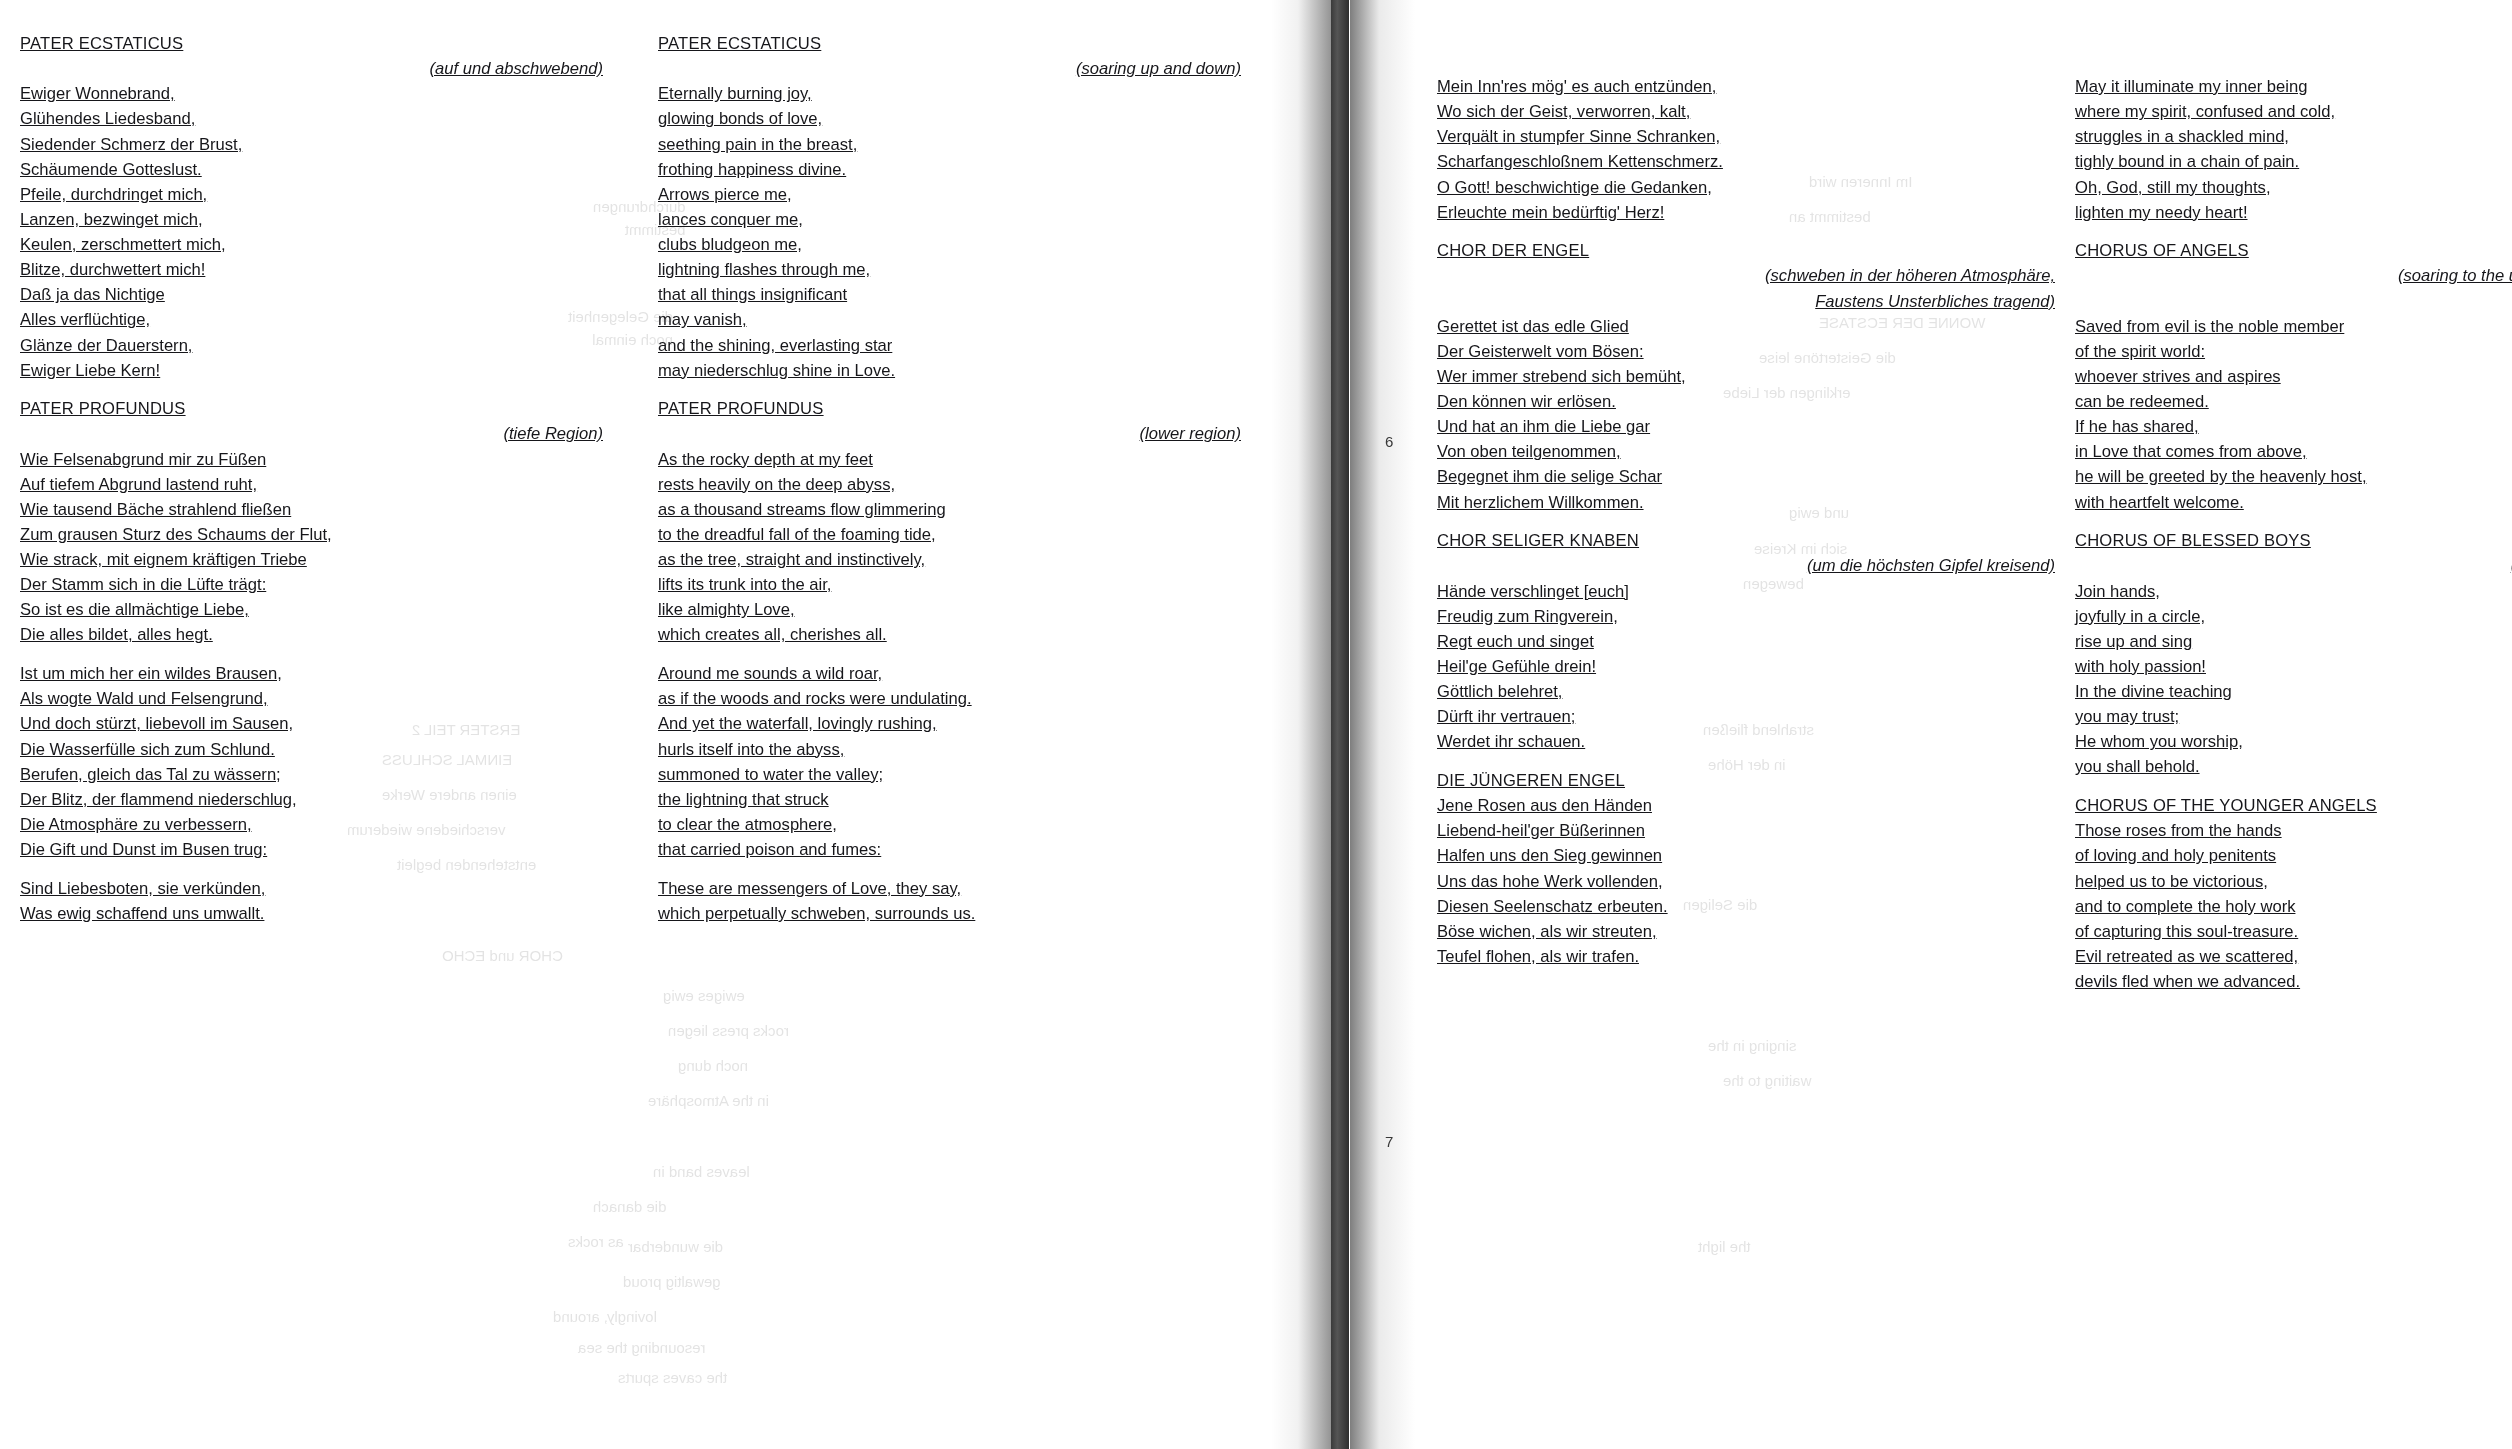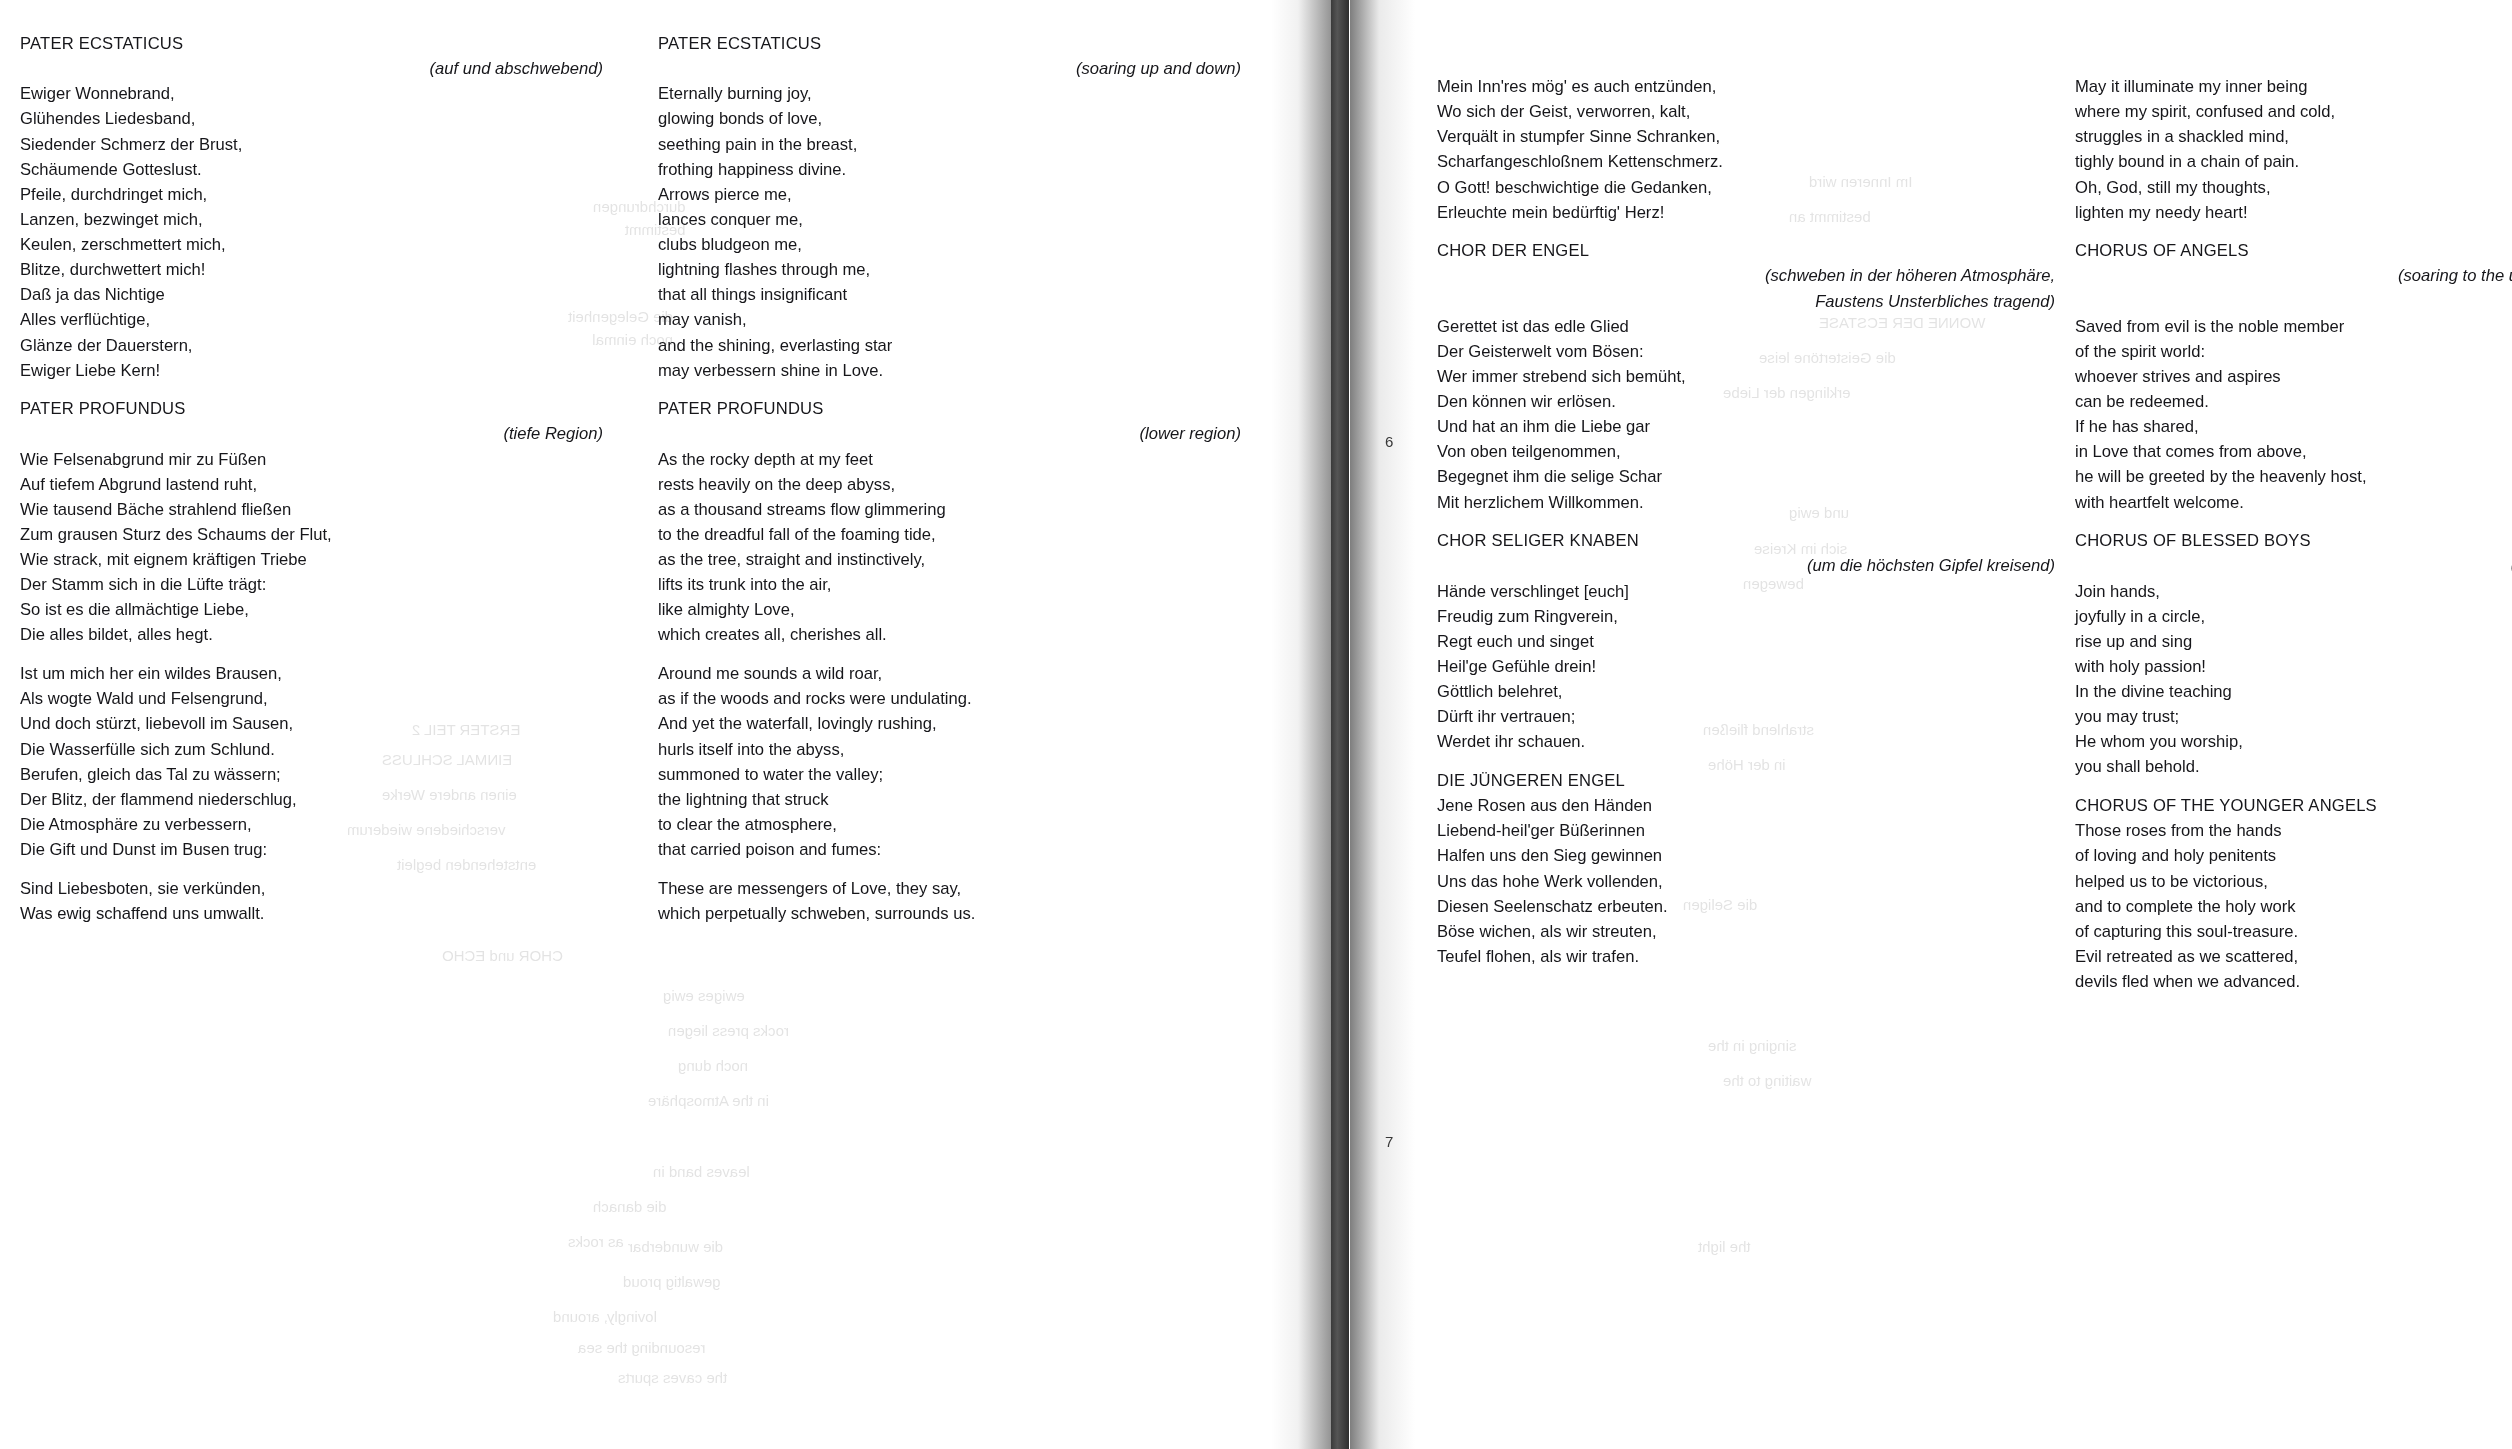--- a/index.html
+++ b/index.html
@@ -52,20 +52,21 @@
     pointer-events: none;
     font-family: "Liberation Sans", sans-serif;
   }
 
   
   .col {
     position: absolute;
     font-size: 16.6px;
     line-height: 1.515;
     color: #16161a;
+    text-decoration: underline;
   }
   .block { margin-bottom: 13.6px; }
   .block:last-child { margin-bottom: 0; }
   .speaker { letter-spacing: 0.2px; }
   .stage { font-style: italic; text-align: right; }
   .line { white-space: pre; }
 
   
   .linenum {
     position: absolute;
@@ -171,21 +172,21 @@
         <div class="line">glowing bonds of love,</div>
         <div class="line">seething pain in the breast,</div>
         <div class="line">frothing happiness divine.</div>
         <div class="line">Arrows pierce me,</div>
         <div class="line">lances conquer me,</div>
         <div class="line">clubs bludgeon me,</div>
         <div class="line">lightning flashes through me,</div>
         <div class="line">that all things insignificant</div>
         <div class="line">may vanish,</div>
         <div class="line">and the shining, everlasting star</div>
-        <div class="line">may verbessern shine in Love.</div>
+        <div class="line">may niederschlug shine in Love.</div>
       </div>
       <div class="block">
         <div class="line speaker">PATER PROFUNDUS</div>
         <div class="line stage">(lower region)</div>
         <div class="line">As the rocky depth at my feet</div>
         <div class="line">rests heavily on the deep abyss,</div>
         <div class="line">as a thousand streams flow glimmering</div>
         <div class="line">to the dreadful fall of the foaming tide,</div>
         <div class="line">as the tree, straight and instinctively,</div>
         <div class="line">lifts its trunk into the air,</div>

